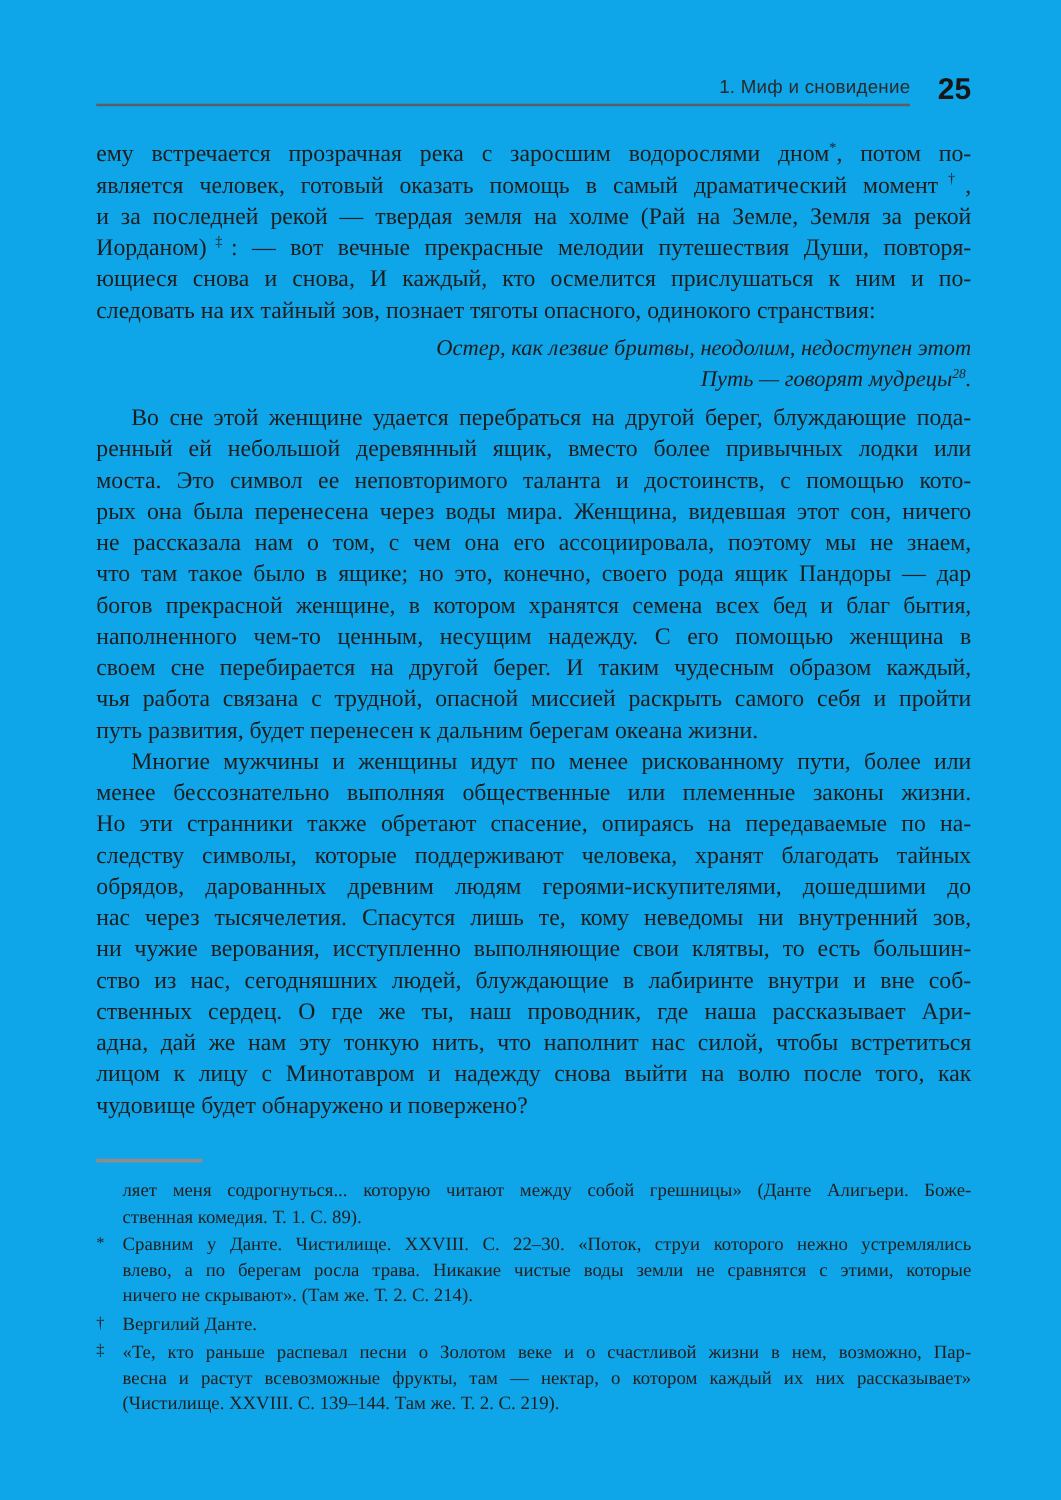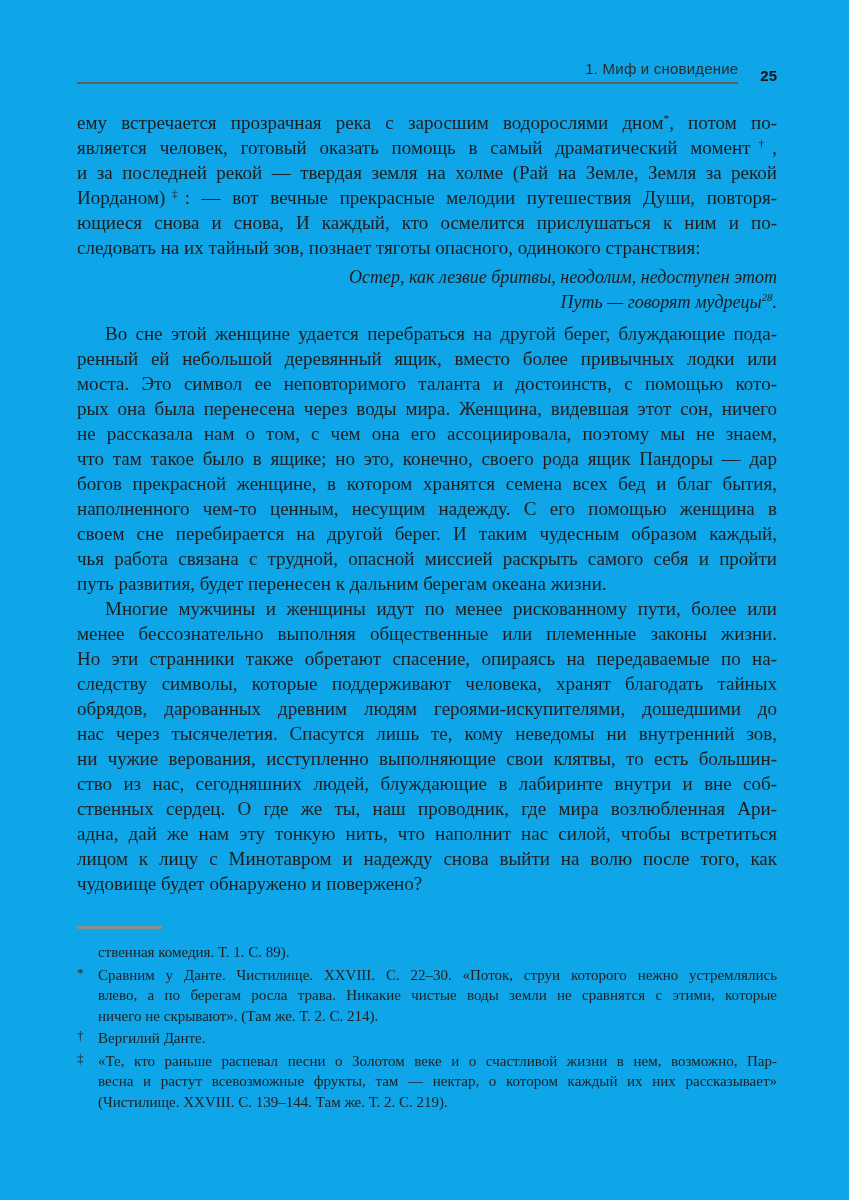--- a/index.html
+++ b/index.html
@@ -28,21 +28,21 @@
     padding-bottom: 5px;
     text-align: right;
     font-family: "Liberation Sans", sans-serif;
     font-size: 15px;
     color: #2b2b2b;
     letter-spacing: 0.2px;
   }
   .page-number {
     font-family: "Liberation Sans", sans-serif;
     font-weight: bold;
-    font-size: 15px;
+    font-size: 24px;
     color: #161616;
     line-height: 1;
     padding-bottom: 1px;
   }
   
   .body-text {
     margin-top: 26px;
     font-size: 19px;
     line-height: 25px;
   }
@@ -143,33 +143,34 @@
       </div>
       <div class="para body indent">
         <div class="line first">Многие мужчины и женщины идут по менее рискованному пути, более или</div>
         <div class="line">менее бессознательно выполняя общественные или племенные законы жизни.</div>
         <div class="line">Но эти странники также обретают спасение, опираясь на передаваемые по на-</div>
         <div class="line">следству символы, которые поддерживают человека, хранят благодать тайных</div>
         <div class="line">обрядов, дарованных древним людям героями-искупителями, дошедшими до</div>
         <div class="line">нас через тысячелетия. Спасутся лишь те, кому неведомы ни внутренний зов,</div>
         <div class="line">ни чужие верования, исступленно выполняющие свои клятвы, то есть большин-</div>
         <div class="line">ство из нас, сегодняшних людей, блуждающие в лабиринте внутри и вне соб-</div>
-        <div class="line">ственных сердец. О где же ты, наш проводник, где мира возлюбленная Ари-</div>
+        <div class="line">ственных сердец. О где же ты, наш проводник, где наша рассказывает Ари-</div>
         <div class="line">адна, дай же нам эту тонкую нить, что наполнит нас силой, чтобы встретиться</div>
         <div class="line">лицом к лицу с Минотавром и надежду снова выйти на волю после того, как</div>
         <div class="line last">чудовище будет обнаружено и повержено?</div>
       </div>
     </div>
 
   <div class="footnotes">
     <div class="fn-rule"></div>
     <div>
         <div class="footnote">
           <span class="fn-marker"></span>
           <div class="fn-text">
+            <div class="line first">ляет меня содрогнуться... которую читают между собой грешницы» (Данте Алигьери. Боже-</div>
             <div class="line last">ственная комедия. Т. 1. С. 89).</div>
           </div>
         </div>
         <div class="footnote">
           <span class="fn-marker">*</span>
           <div class="fn-text">
             <div class="line first">Сравним у Данте. Чистилище. XXVIII. С. 22–30. «Поток, струи которого нежно устремлялись</div>
             <div class="line">влево, а по берегам росла трава. Никакие чистые воды земли не сравнятся с этими, которые</div>
             <div class="line last">ничего не скрывают». (Там же. Т. 2. С. 214).</div>
           </div>

